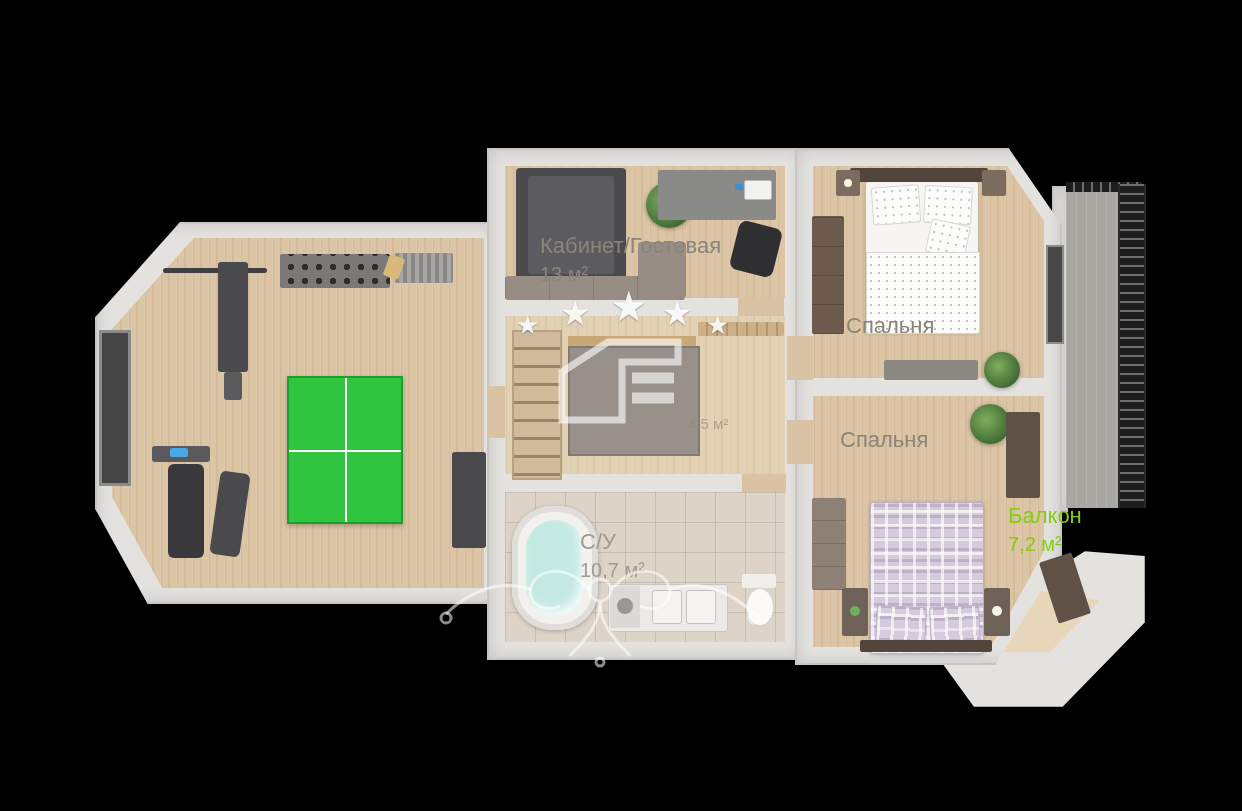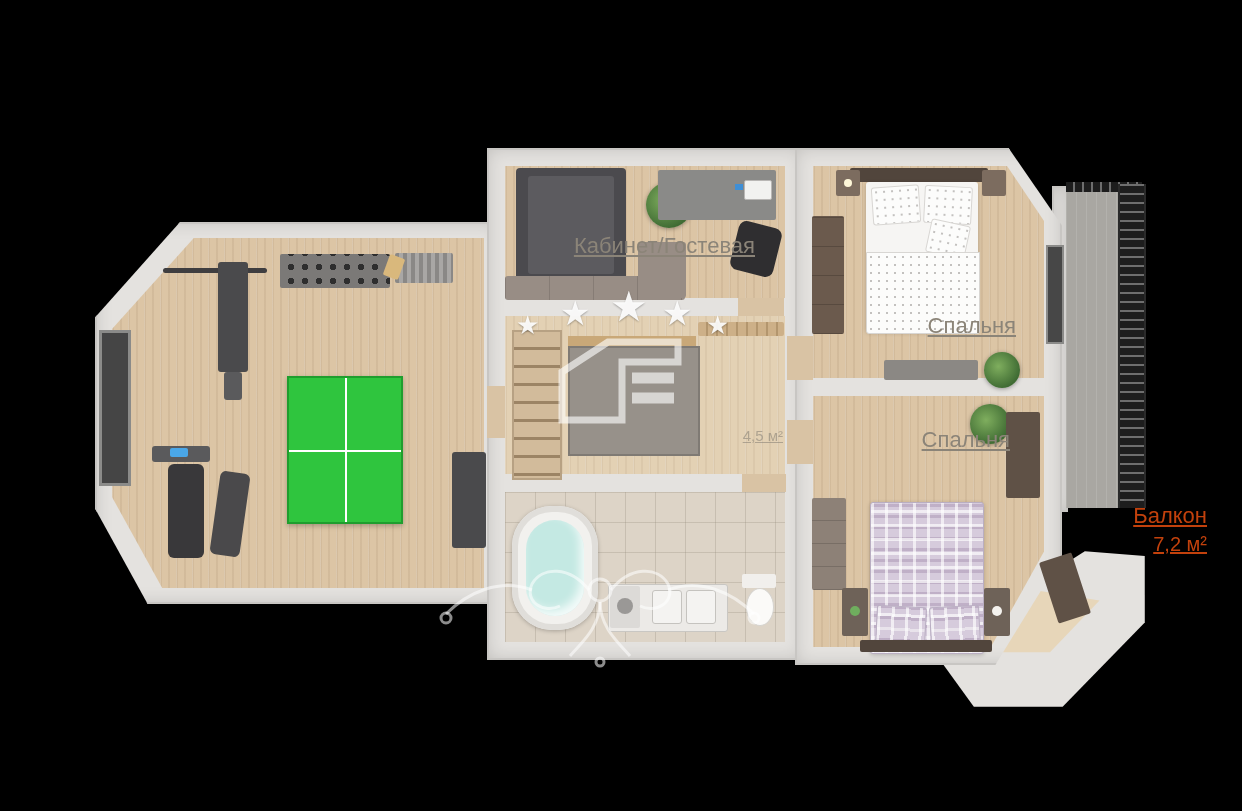--- a/index.html
+++ b/index.html
@@ -16,21 +16,21 @@
   .tile{background-color:#ddd4c7;
         background-image:linear-gradient(rgba(150,140,125,.30) 1px, transparent 1px),
                          linear-gradient(90deg, rgba(150,140,125,.30) 1px, transparent 1px);
         background-size:30px 30px;}
   .dark{background:#3f3e40;border-radius:3px;}
   .graybox{background:#8f8c88;border-radius:2px;}
   .woodbox{background:#6f5e50;border-radius:2px;}
   .whitebox{background:#f4f3f1;border-radius:3px;}
   .plant{border-radius:50%;background:radial-gradient(circle at 40% 40%, #7fae5e, #3f6b33 72%);
          box-shadow:0 1px 4px rgba(0,0,0,.35);}
-  .label{text-align:right;color:#8b8478;line-height:1.3;text-decoration:underline;}
+  .label{text-align:left;color:#8b8478;line-height:1.3;}
   .label .nm{display:block;font-size:22px;}
   .label .ar{display:block;font-size:20px;}
   .dots{background-color:#fcfcfb;background-image:radial-gradient(#c3c1bf 1px, transparent 1.3px);
         background-size:8px 8px;border-radius:3px;border:1px solid #d8d6d3;}
   .plaid{background-color:#d6cbdc;
          background-image:repeating-linear-gradient(0deg, rgba(255,255,255,.65) 0 3px, transparent 3px 14px),
                           repeating-linear-gradient(90deg, rgba(255,255,255,.65) 0 3px, transparent 3px 14px),
                           repeating-linear-gradient(0deg, rgba(150,125,160,.35) 3px 6px, transparent 6px 14px);
          border-radius:3px;border:1px solid #b9aec2;}
   .steps{background:repeating-linear-gradient(180deg,#d2bb9b 0 15px,#9c8465 15px 18px);
@@ -161,31 +161,36 @@
   <div class="abs doorgap" style="left:487px;top:386px;width:18px;height:52px;"></div>
   <div class="abs doorgap" style="left:738px;top:298px;width:46px;height:18px;"></div>
   <div class="abs doorgap" style="left:787px;top:336px;width:26px;height:44px;"></div>
   <div class="abs doorgap" style="left:787px;top:420px;width:26px;height:44px;"></div>
   <div class="abs doorgap" style="left:742px;top:474px;width:44px;height:18px;"></div>
 
   <div class="abs label" style="left:240px;top:324px;width:245px;">
   </div>
   <div class="abs label" style="left:540px;top:232px;width:215px;">
     <span class="nm">Кабинет/Гостевая</span>
+    <span class="ar">13 м²</span>
   </div>
   <div class="abs label" style="left:846px;top:312px;width:170px;">
     <span class="nm">Спальня</span>
   </div>
   <div class="abs label" style="left:840px;top:426px;width:170px;">
     <span class="nm">Спальня</span>
   </div>
-  <div class="abs label" style="left:688px;top:426px;width:95px;opacity:.6;">
+  <div class="abs label" style="left:580px;top:528px;width:160px;color:#a39a8c;">
+    <span class="nm">С/У</span>
+    <span class="ar">10,7 м²</span>
+  </div>
+  <div class="abs label" style="left:688px;top:414px;width:95px;opacity:.6;">
     <span class="ar" style="font-size:15px;">4,5 м²</span>
   </div>
-  <div class="abs label" style="left:1072px;top:502px;width:135px;color:#c2410c;">
+  <div class="abs label" style="left:1008px;top:502px;width:135px;color:#84cc16;">
     <span class="nm">Балкон</span>
     <span class="ar">7,2 м²</span>
   </div>
 
   <div class="abs wm" style="left:0;top:0;width:1242px;height:811px;">
     <span class="star" style="left:516px;top:312px;font-size:26px;">★</span>
     <span class="star" style="left:560px;top:296px;font-size:34px;">★</span>
     <span class="star" style="left:610px;top:286px;font-size:42px;">★</span>
     <span class="star" style="left:662px;top:296px;font-size:34px;">★</span>
     <span class="star" style="left:706px;top:312px;font-size:26px;">★</span>

